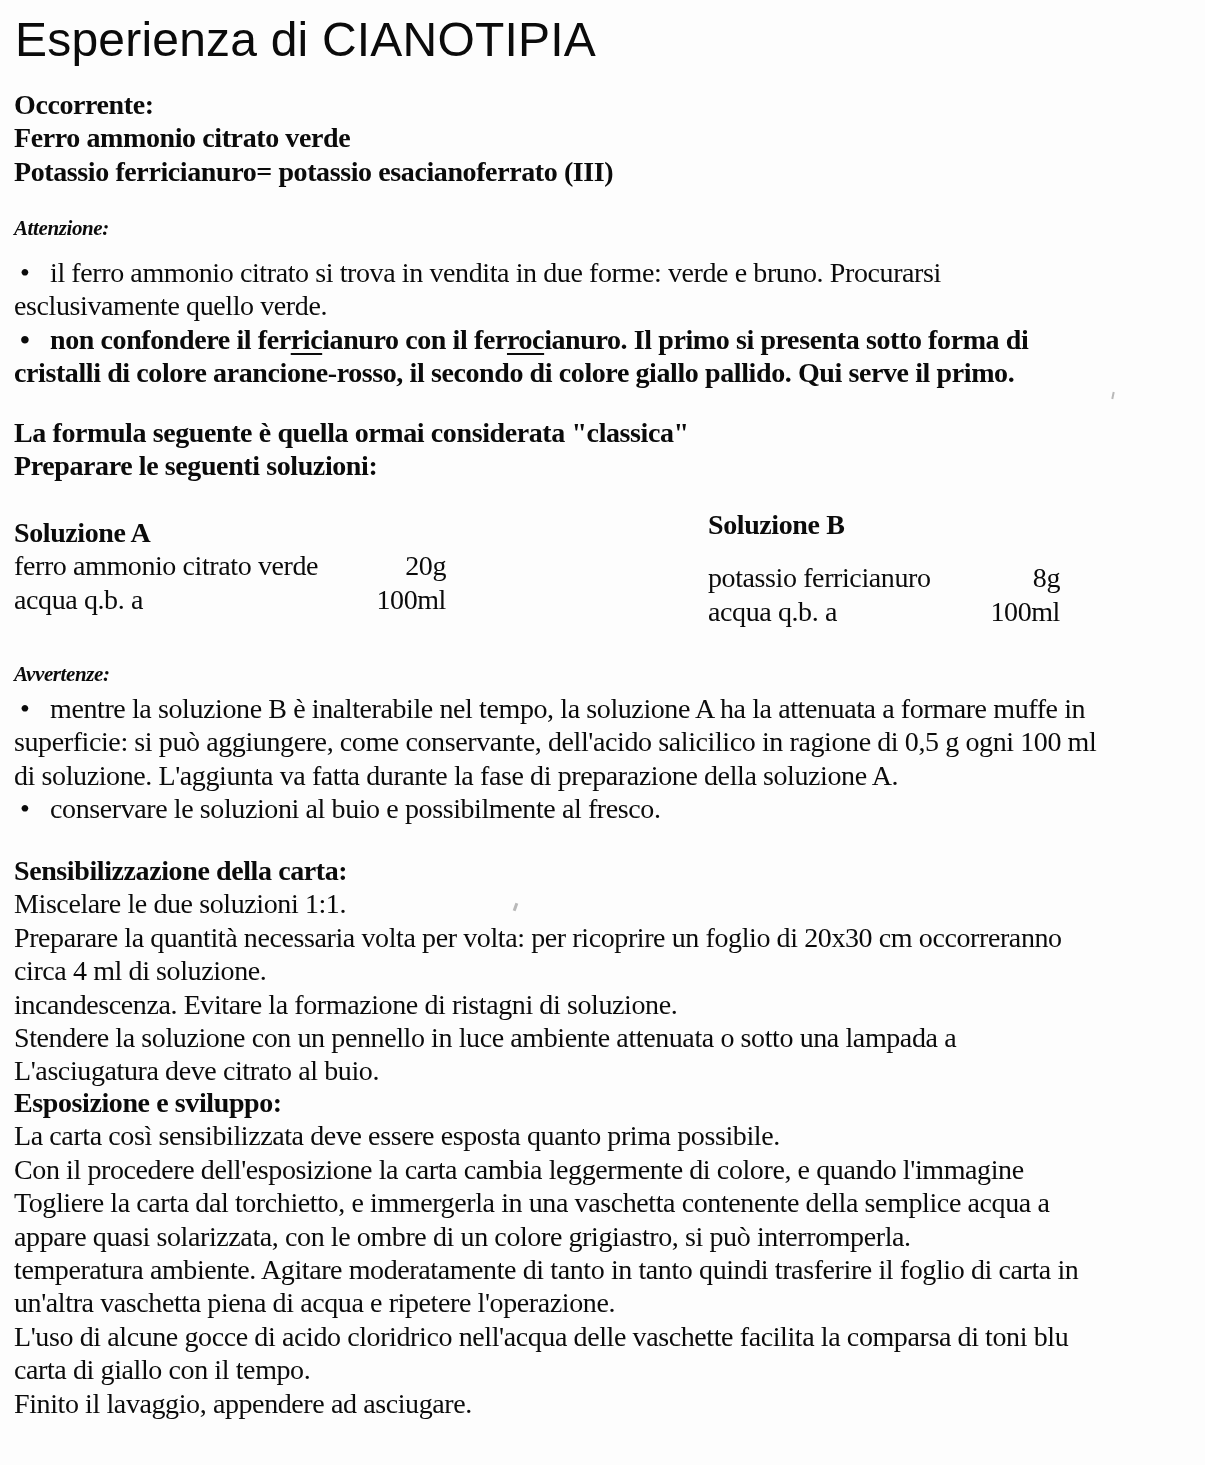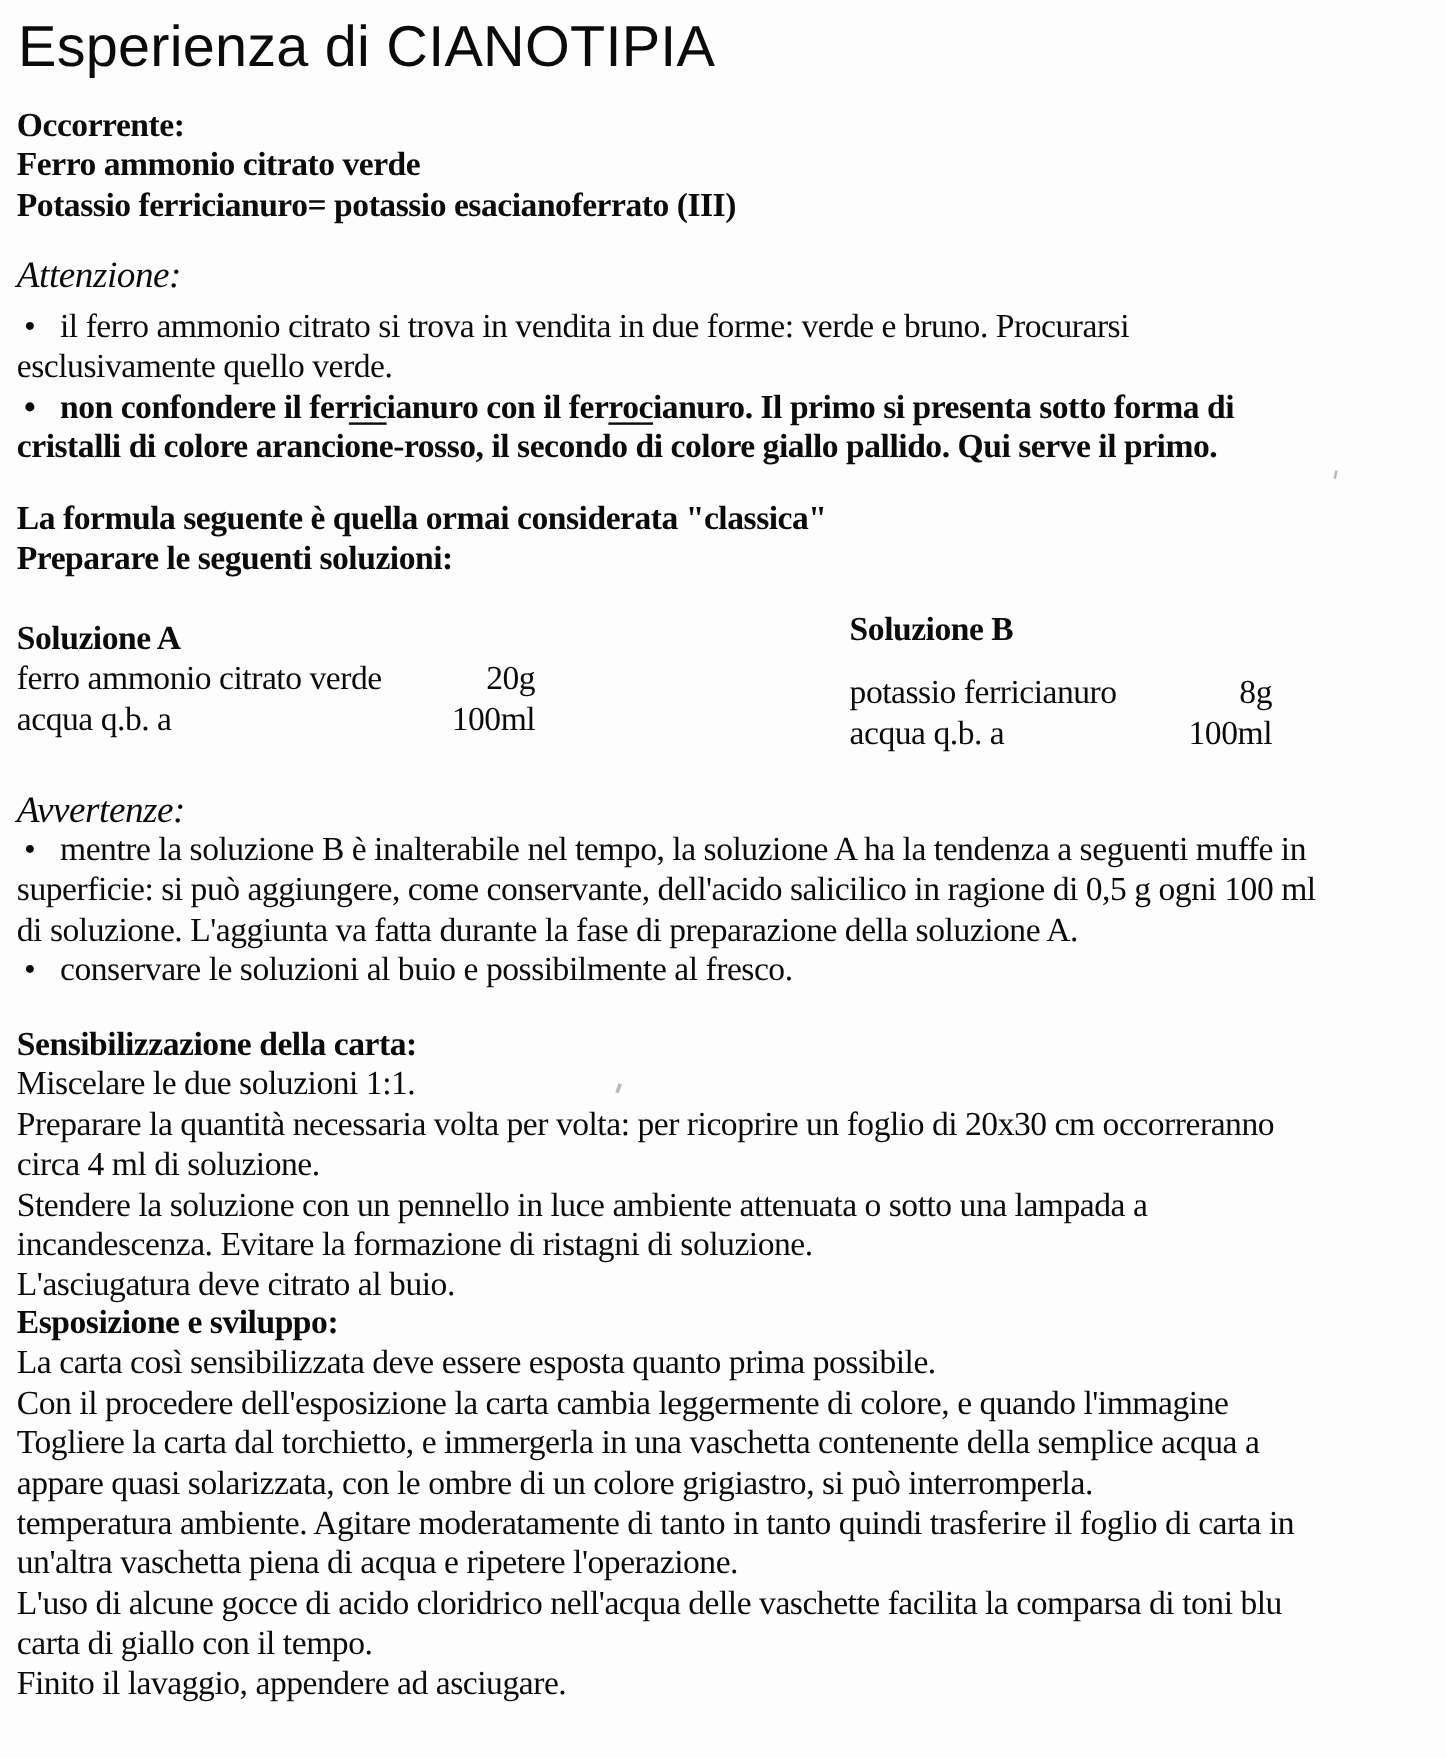--- a/index.html
+++ b/index.html
@@ -11,23 +11,23 @@
     font-size: 28px;
     letter-spacing: -0.4px;
     overflow: hidden;
     position: relative;
   }
   .page { position: absolute; inset: 0; }
   .abs { position: absolute; }
   .line { height: 33.4px; line-height: 33.4px; white-space: nowrap; }
   .bold { font-weight: bold; }
   .heading-italic {
-    font-weight: normal; font-style: italic;
+    font-weight: bold; font-style: italic;
     height: 33.4px; line-height: 33.4px; white-space: nowrap;
-    font-size: 31px;
+    font-size: 21px;
   }
   .title {
     font-family: "Liberation Sans", sans-serif;
     font-size: 48px; font-weight: 400;
     margin: 0; letter-spacing: 0.2px;
     white-space: nowrap;
   }
   .marker { display: inline-block; width: 36px; padding-left: 6px; box-sizing: border-box; }
   .u { text-decoration: underline; text-decoration-thickness: 2px; text-underline-offset: 4px; }
   .sol { }
@@ -87,36 +87,36 @@
     <div class="line row">
       <span>acqua q.b. a</span>
         <span>100ml</span>
     </div>
   </section>
 
   <div class="abs heading-italic" style="top:658px;left:14px">Avvertenze:</div>
 
   <section class="abs" style="top:692px;left:14px">
     <div class="line">
-      <span class="marker">•</span><span>mentre la soluzione B è inalterabile nel tempo, la soluzione A ha la tendenza a seguenti muffe in</span>
+      <span class="marker">•</span><span>mentre la soluzione B è inalterabile nel tempo, la soluzione A ha la attenuata a formare muffe in</span>
     </div>
     <div class="line">superficie: si può aggiungere, come conservante, dell'acido salicilico in ragione di 0,5 g ogni 100 ml</div>
     <div class="line">di soluzione. L'aggiunta va fatta durante la fase di preparazione della soluzione A.</div>
     <div class="line">
       <span class="marker">•</span><span>conservare le soluzioni al buio e possibilmente al fresco.</span>
     </div>
   </section>
 
   <section class="abs" style="top:854px;left:14px">
     <div class="line bold">Sensibilizzazione della carta:</div>
     <div class="line">Miscelare le due soluzioni 1:1.</div>
     <div class="line">Preparare la quantità necessaria volta per volta: per ricoprire un foglio di 20x30 cm occorreranno</div>
     <div class="line">circa 4 ml di soluzione.</div>
+    <div class="line">incandescenza. Evitare la formazione di ristagni di soluzione.</div>
     <div class="line">Stendere la soluzione con un pennello in luce ambiente attenuata o sotto una lampada a</div>
-    <div class="line">incandescenza. Evitare la formazione di ristagni di soluzione.</div>
     <div class="line">L'asciugatura deve citrato al buio.</div>
   </section>
 
   <section class="abs" style="top:1086px;left:14px">
     <div class="line bold">Esposizione e sviluppo:</div>
     <div class="line">La carta così sensibilizzata deve essere esposta quanto prima possibile.</div>
     <div class="line">Con il procedere dell'esposizione la carta cambia leggermente di colore, e quando l'immagine</div>
     <div class="line">Togliere la carta dal torchietto, e immergerla in una vaschetta contenente della semplice acqua a</div>
     <div class="line">appare quasi solarizzata, con le ombre di un colore grigiastro, si può interromperla.</div>
     <div class="line">temperatura ambiente. Agitare moderatamente di tanto in tanto quindi trasferire il foglio di carta in</div>

